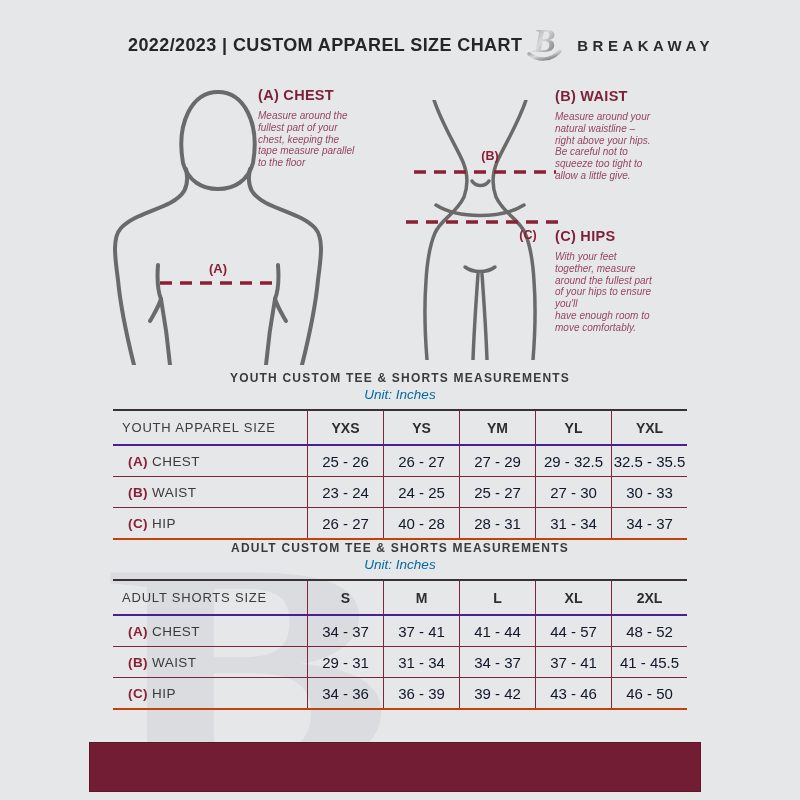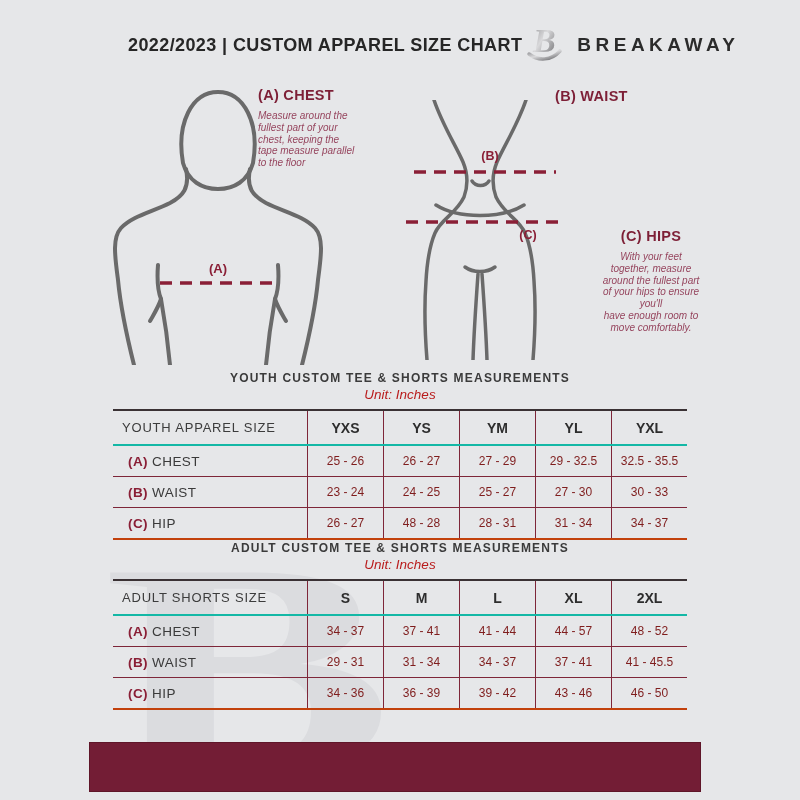--- a/index.html
+++ b/index.html
@@ -9,52 +9,52 @@
     font-family:"Liberation Sans", sans-serif;
     color:#2f2f2f;
   }
   .page{position:absolute;left:87px;top:0;width:626px;height:800px;}
 
   
   .header{position:absolute;top:24px;left:28px;right:20px;height:42px;
     display:flex;justify-content:space-between;align-items:center;margin-left:13px;}
   .doc-title{font-weight:bold;font-size:18px;letter-spacing:.4px;color:#262626;white-space:nowrap;}
   .brand{display:flex;align-items:center;gap:9px;}
-  .brand-name{font-weight:bold;font-size:19px;letter-spacing:4.5px;color:#2b2b2b;}
+  .brand-name{font-weight:bold;font-size:15px;letter-spacing:4.5px;color:#2b2b2b;}
 
   
   .diagrams{position:absolute;top:75px;left:0;width:626px;height:294px;}
   .torso-svg{position:absolute;left:23px;top:0;}
   .lower-svg{position:absolute;left:303px;top:25px;}
   .measure-block{position:absolute;width:162px;}
   .block-a{left:171px;top:12px;}
   .block-b{left:468px;top:13px;width:152px;}
-  .block-c{left:488px;top:153px;width:152px;text-align:center;}
+  .block-c{left:468px;top:153px;width:152px;}
   .measure-head{font-weight:bold;font-size:14.5px;color:#7d1f36;letter-spacing:.3px;margin:0 0 7px 0;}
   .measure-body{font-style:italic;font-size:10px;line-height:1.18;color:#96455e;white-space:pre-line;margin:0;}
 
   
   .section{position:absolute;left:0;width:626px;text-align:center;z-index:1;}
   .section-youth{top:371px;}
   .section-adult{top:541px;}
   .section-title{font-weight:bold;font-size:12px;letter-spacing:1.2px;color:#3b3b3b;margin:0;}
-  .unit{font-style:italic;font-size:13.5px;color:#b91c1c;margin:2px 0 0 0;}
+  .unit{font-style:italic;font-size:13.5px;color:#0369a1;margin:2px 0 0 0;}
   table{border-collapse:collapse;width:560px;margin:7px auto 0 auto;table-layout:fixed;}
-  thead tr{border-top:2.5px solid #3a3134;border-bottom:2px solid #14b8a6;}
+  thead tr{border-top:2.5px solid #3a3134;border-bottom:2px solid #4c1d95;}
   tbody tr{border-bottom:1.5px solid #7e2639;}
   tbody tr:last-child{border-bottom:2px solid #c2410c;}
   th,td{padding:0;height:30px;vertical-align:middle;background:transparent;}
   thead th{height:33px;}
   .col-label{width:185px;text-align:left;}
   th.col-label{font-weight:normal;font-size:13px;letter-spacing:.8px;color:#3c3c3c;padding-left:9px;}
   td.col-label{padding-left:15px;font-size:13.5px;letter-spacing:.4px;color:#3a3a3a;}
   td.col-label .pfx{font-weight:bold;color:#8a1f36;}
   .size-col{width:75px;border-left:1.5px solid #7e2639;}
   th.size-col{font-weight:bold;font-size:14px;color:#2d2d2d;}
-  td.size-col{font-size:12px;color:#7f1d1d;}
+  td.size-col{font-size:15px;color:#0f172a;}
 
   
   .watermark{position:absolute;left:16px;top:548px;z-index:0;
     font-family:"Liberation Serif", serif;font-weight:bold;font-size:300px;line-height:.8;
     color:#dbdcdf;transform:scaleX(1.45);transform-origin:left top;pointer-events:none;}
   .footer-bar{position:absolute;left:2px;top:742px;width:612px;height:50px;
     background:#731d35;border:1px solid #5f1629;box-sizing:border-box;z-index:2;}
 </style>
 </head>
 <body>
@@ -117,20 +117,26 @@
     <div class="measure-block block-a">
       <p class="measure-head">(A) CHEST</p>
       <p class="measure-body">Measure around the
 fullest part of your
 chest, keeping the
 tape measure parallel
 to the floor</p>
     </div>
     <div class="measure-block block-b">
       <p class="measure-head">(B) WAIST</p>
+      <p class="measure-body">Measure around your
+natural waistline –
+right above your hips.
+Be careful not to
+squeeze too tight to
+allow a little give.</p>
     </div>
     <div class="measure-block block-c">
       <p class="measure-head">(C) HIPS</p>
       <p class="measure-body">With your feet
 together, measure
 around the fullest part
 of your hips to ensure
 you'll
 have enough room to
 move comfortably.</p>
@@ -166,21 +172,21 @@
           <td class="col-label"><span class="pfx">(B)</span> <span>WAIST</span></td>
           <td class="size-col">23 - 24</td>
           <td class="size-col">24 - 25</td>
           <td class="size-col">25 - 27</td>
           <td class="size-col">27 - 30</td>
           <td class="size-col">30 - 33</td>
         </tr>
         <tr>
           <td class="col-label"><span class="pfx">(C)</span> <span>HIP</span></td>
           <td class="size-col">26 - 27</td>
-          <td class="size-col">48 - 28</td>
+          <td class="size-col">40 - 28</td>
           <td class="size-col">28 - 31</td>
           <td class="size-col">31 - 34</td>
           <td class="size-col">34 - 37</td>
         </tr>
       </tbody>
     </table>
   </div>
 
   <div class="section section-adult">
     <p class="section-title">ADULT CUSTOM TEE &amp; SHORTS MEASUREMENTS</p>

